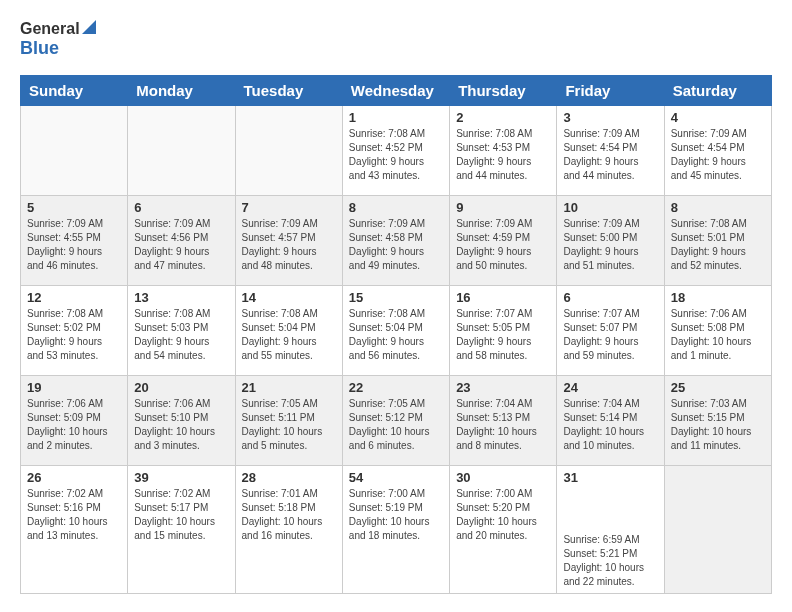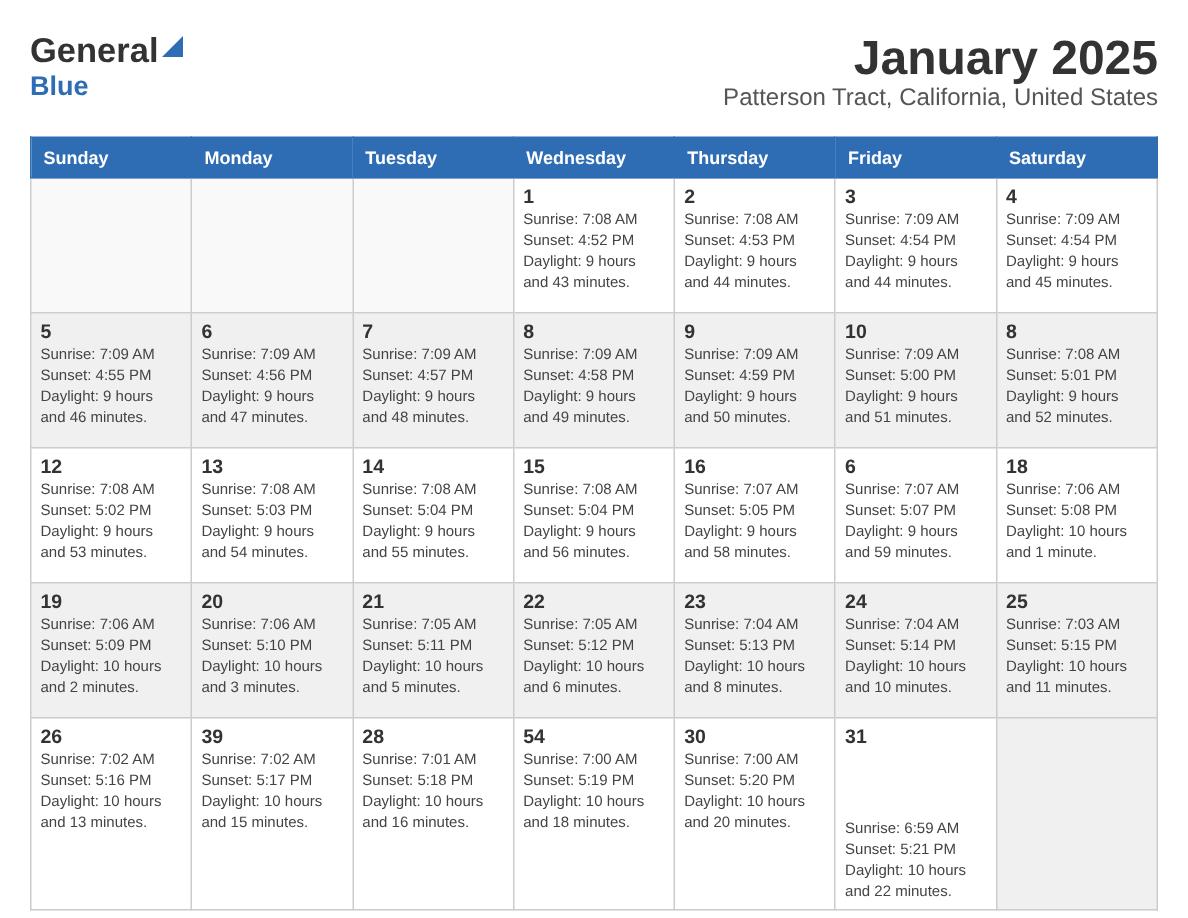--- a/index.html
+++ b/index.html
@@ -40,21 +40,21 @@
     .calendar {
       width: 100%;
       border-collapse: collapse;
       border: 1px solid #ccc;
     }
     .calendar th {
       background-color: #2e6db4;
       color: #fff;
       text-align: left;
       padding: 6px 8px;
-      font-size: 12px;
+      font-size: 15px;
       border: 1px solid #2e6db4;
     }
     .calendar td {
       border: 1px solid #ccc;
       vertical-align: top;
       padding: 4px 6px;
       width: calc(100% / 7);
       height: 90px;
       background: #fff;
     }
@@ -75,34 +75,30 @@
       color: #444;
       line-height: 1.4;
     }
   </style>
 </head>
 <body>
 
 <div class="header">
   <div class="logo">
     <div class="logo-row">
-      <span style="font-size:23px;font-weight:bold;color:#333;">General</span>
+      <span style="font-size:16px;font-weight:bold;color:#333;">General</span>
       <span style="display:inline-block;margin-left:2px;vertical-align:middle;">
         <svg width="14" height="14" viewBox="0 0 14 14">
             <polygon points="0,14 14,14 14,0" fill="#2e6db4"></polygon>
           </svg>
       </span>
     </div>
     <div>
       <span style="font-size:18px;font-weight:bold;color:#2e6db4;text-align:right;">Blue</span>
     </div>
-  </div>
-  <div class="title-area">
-    <div class="month-title">January 2025</div>
-    <div class="location-title">Patterson Tract, California, United States</div>
   </div>
 </div>
 
 <table class="calendar">
   <thead>
     <tr>
     <th>Sunday</th>
         <th>Monday</th>
         <th>Tuesday</th>
         <th>Wednesday</th>

